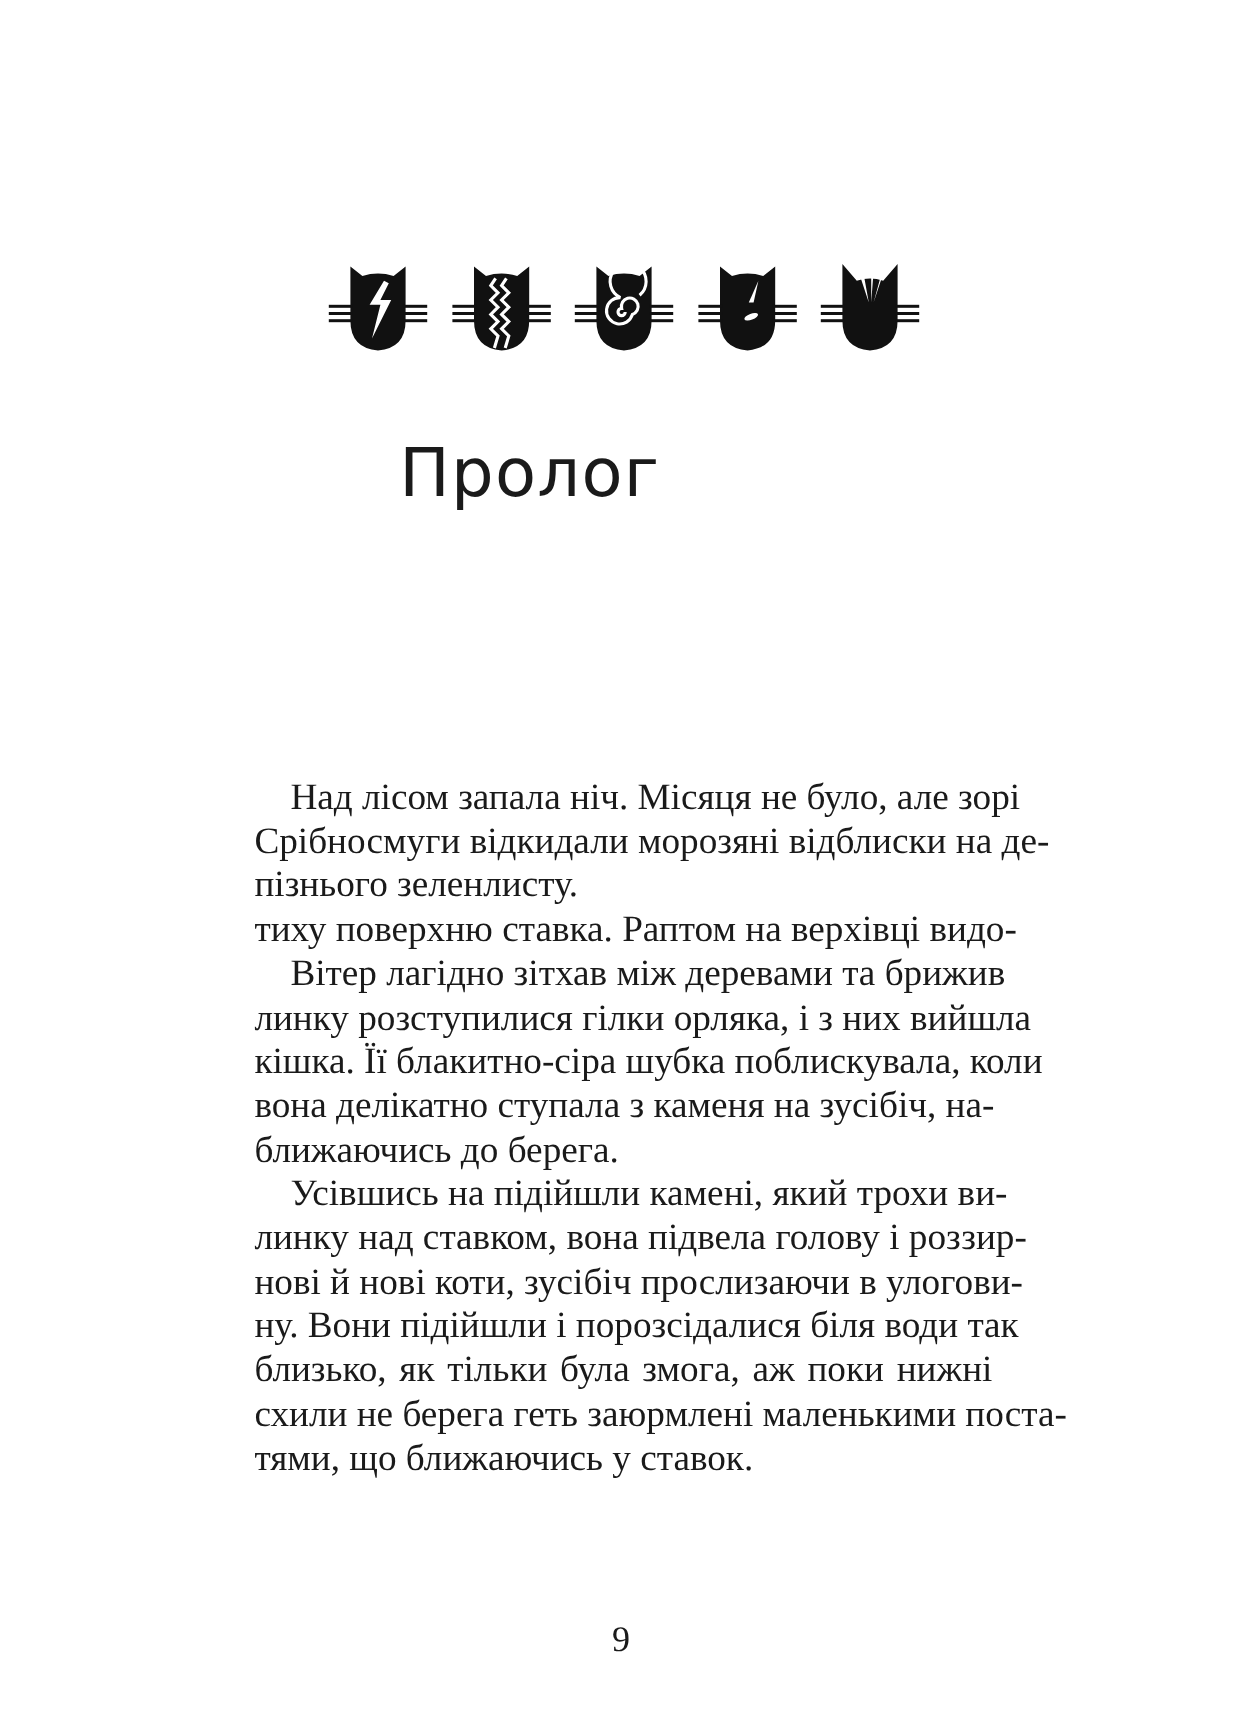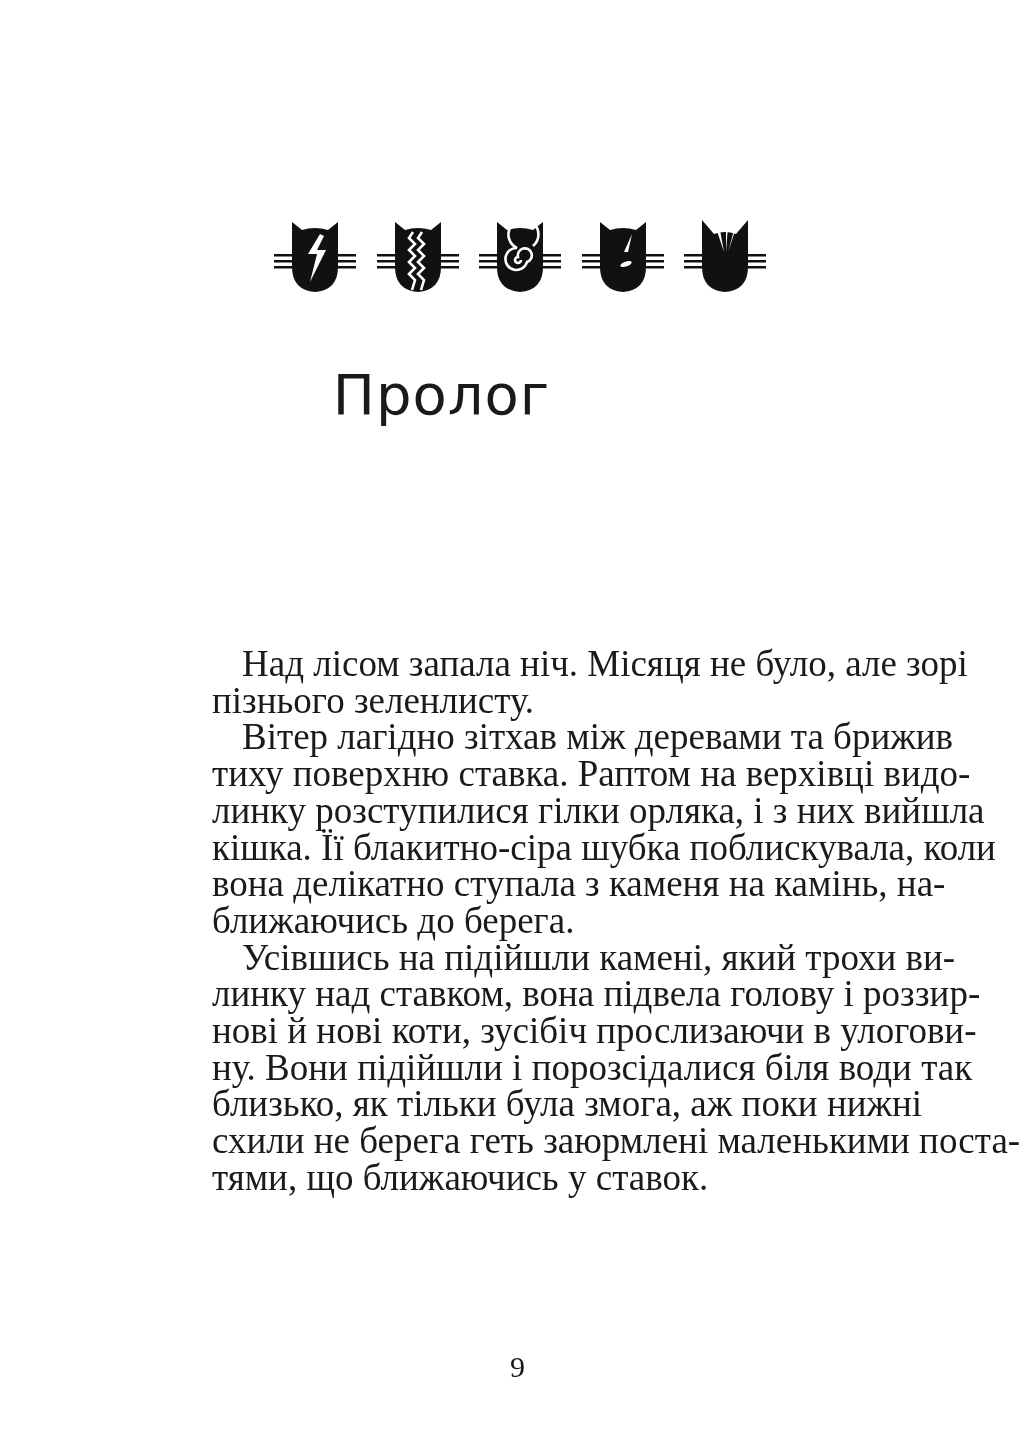--- a/index.html
+++ b/index.html
@@ -43,21 +43,21 @@
       color: #1a1a1a;
       margin: 0;
     }
 
     .text {
       position: absolute;
       top: 646px;
       left: 182px;
       width: 645px;
       font-family: "Liberation Serif", serif;
-      font-size: 37px;
+      font-size: 31px;
       line-height: 36.7px;
       color: #1a1a1a;
       text-align: justify;
     }
     .text p {
       margin: 0;
       text-indent: 30px;
       text-align: justify;
     }
     .line {
@@ -162,28 +162,29 @@
       <path d="M36 16 L44 40 L40 18 Z M46 14 L46 40 L48 14 Z M56 16 L48 40 L54 18 Z" fill="#fff"></path>
     </svg>
   </div>
 </div>
 
 <h1 class="title">Пролог</h1>
 
 <div class="text">
   <p>
     <span class="line" style="padding-left: 30px;">Над лісом запала ніч. Місяця не було, але зорі</span>
+    <span class="line">Срібносмуги відкидали морозяні відблиски на де-</span>
     <span class="line last">пізнього зеленлисту.</span>
   </p>
   <p>
+    <span class="line">тиху поверхню ставка. Раптом на верхівці видо-</span>
     <span class="line" style="padding-left: 30px;">Вітер лагідно зітхав між деревами та брижив</span>
-    <span class="line">тиху поверхню ставка. Раптом на верхівці видо-</span>
     <span class="line">линку розступилися гілки орляка, і з них вийшла</span>
     <span class="line">кішка. Її блакитно-сіра шубка поблискувала, коли</span>
-    <span class="line">вона делікатно ступала з каменя на камінь, на-</span>
+    <span class="line">вона делікатно ступала з каменя на зусібіч, на-</span>
     <span class="line last">ближаючись до берега.</span>
   </p>
   <p>
     <span class="line" style="padding-left: 30px;">Усівшись на підійшли камені, який трохи ви-</span>
     <span class="line">линку над ставком, вона підвела голову і роззир-</span>
     <span class="line">нові й нові коти, зусібіч прослизаючи в улогови-</span>
     <span class="line">ну. Вони підійшли і порозсідалися біля води так</span>
     <span class="line">близько, як тільки була змога, аж поки нижні</span>
     <span class="line">схили не берега геть заюрмлені маленькими поста-</span>
     <span class="line last">тями, що ближаючись у ставок.</span>

